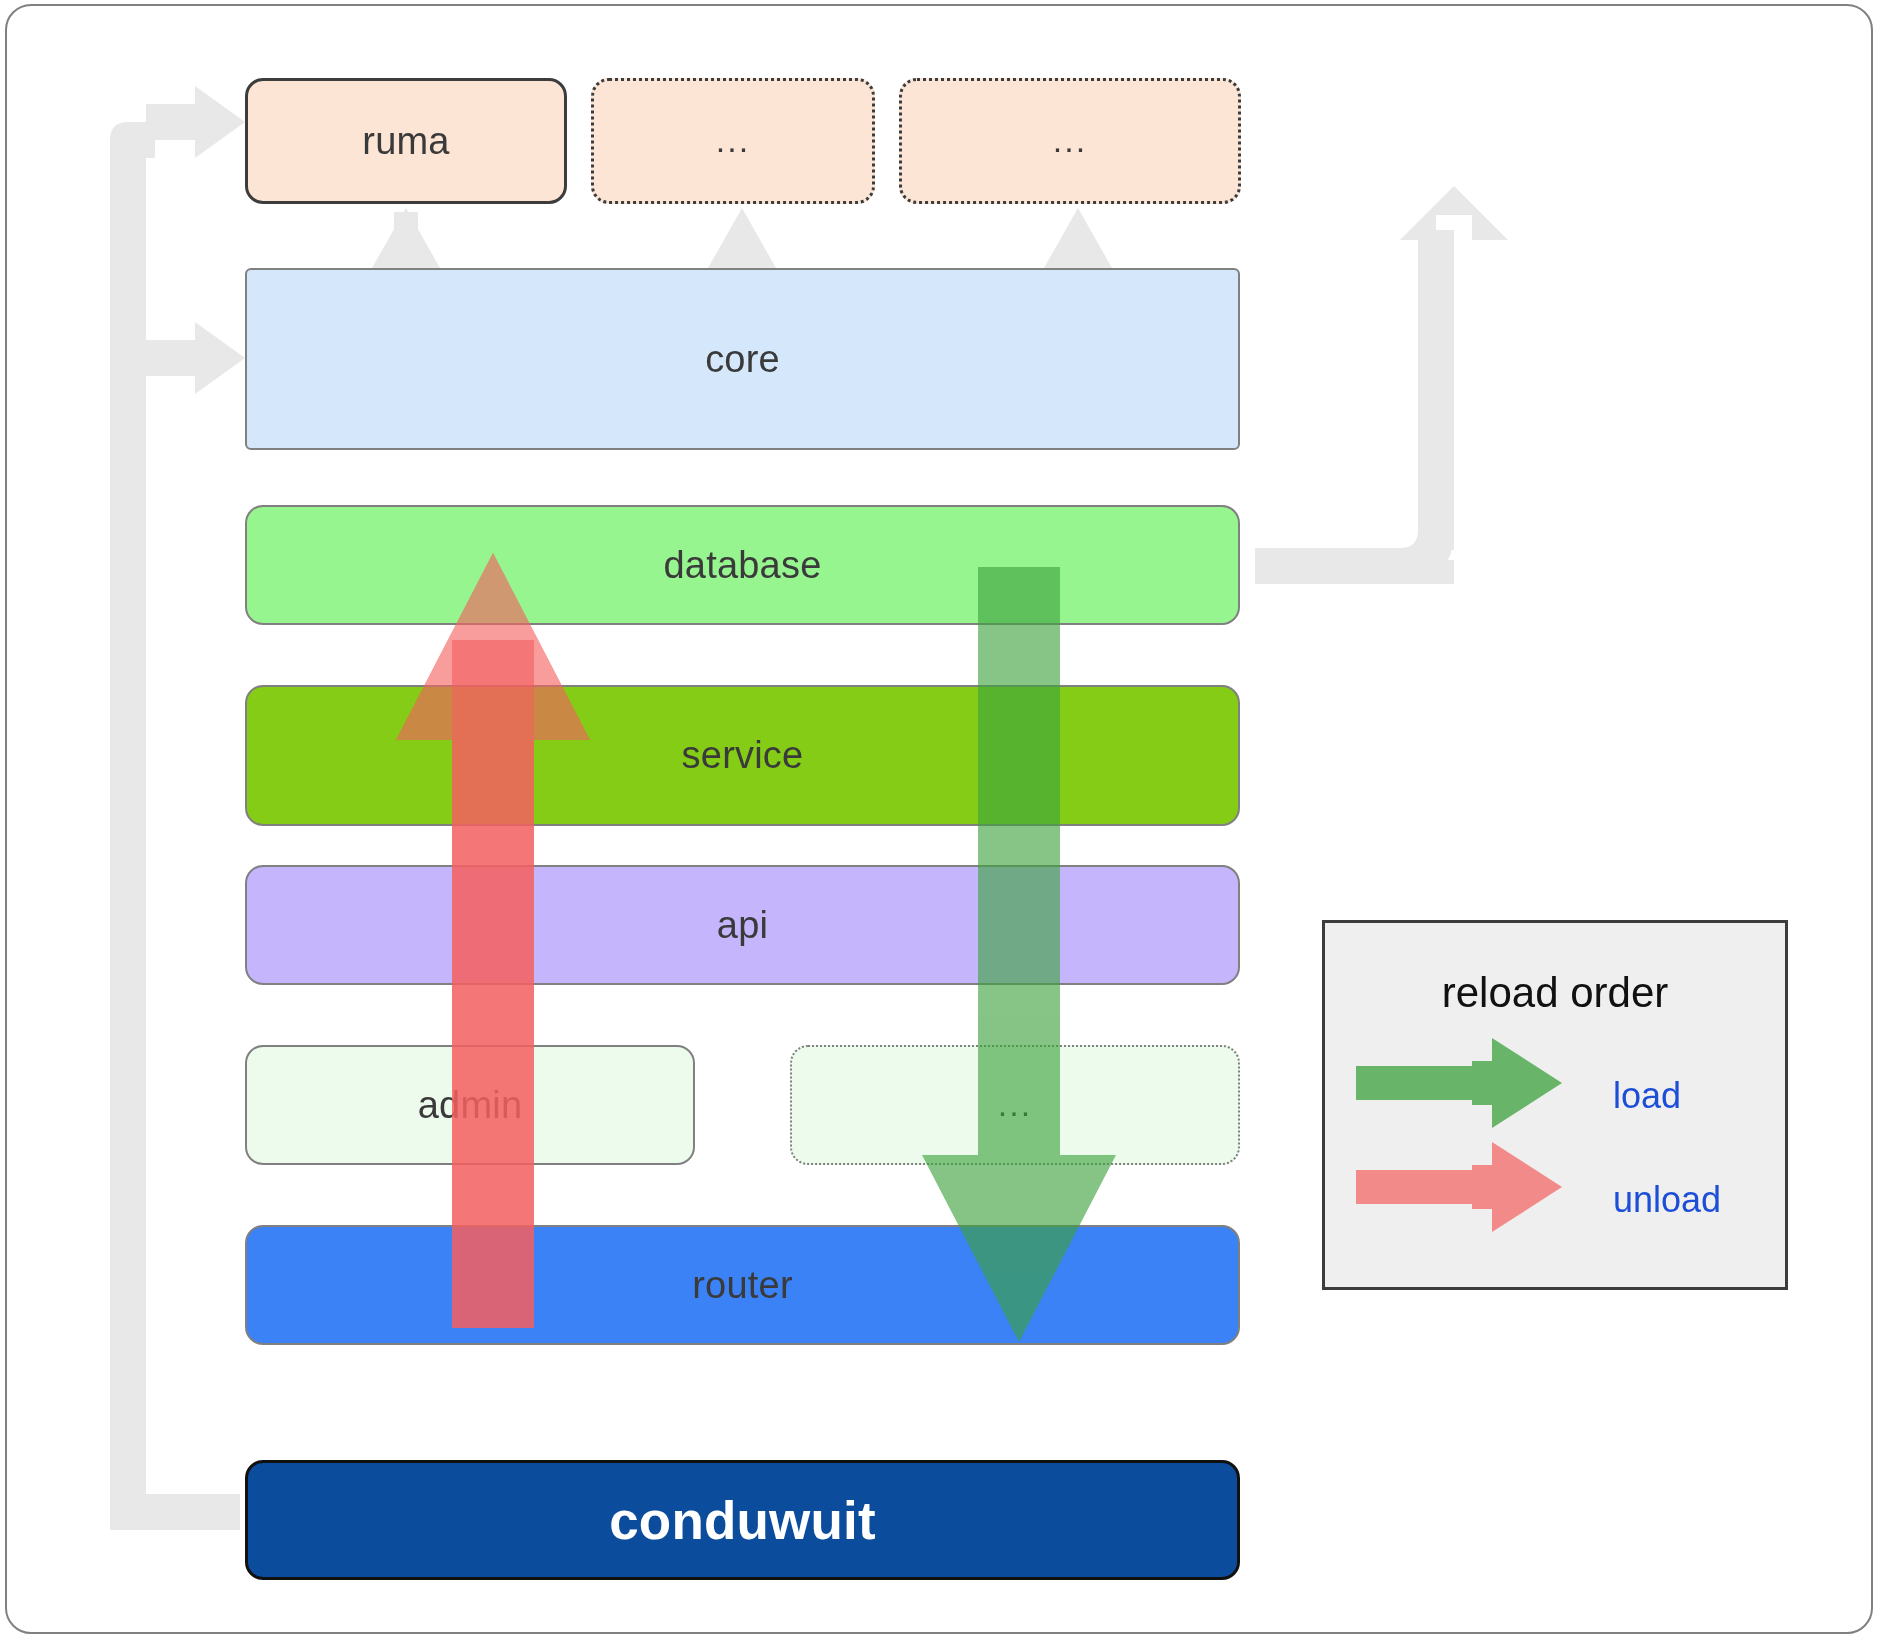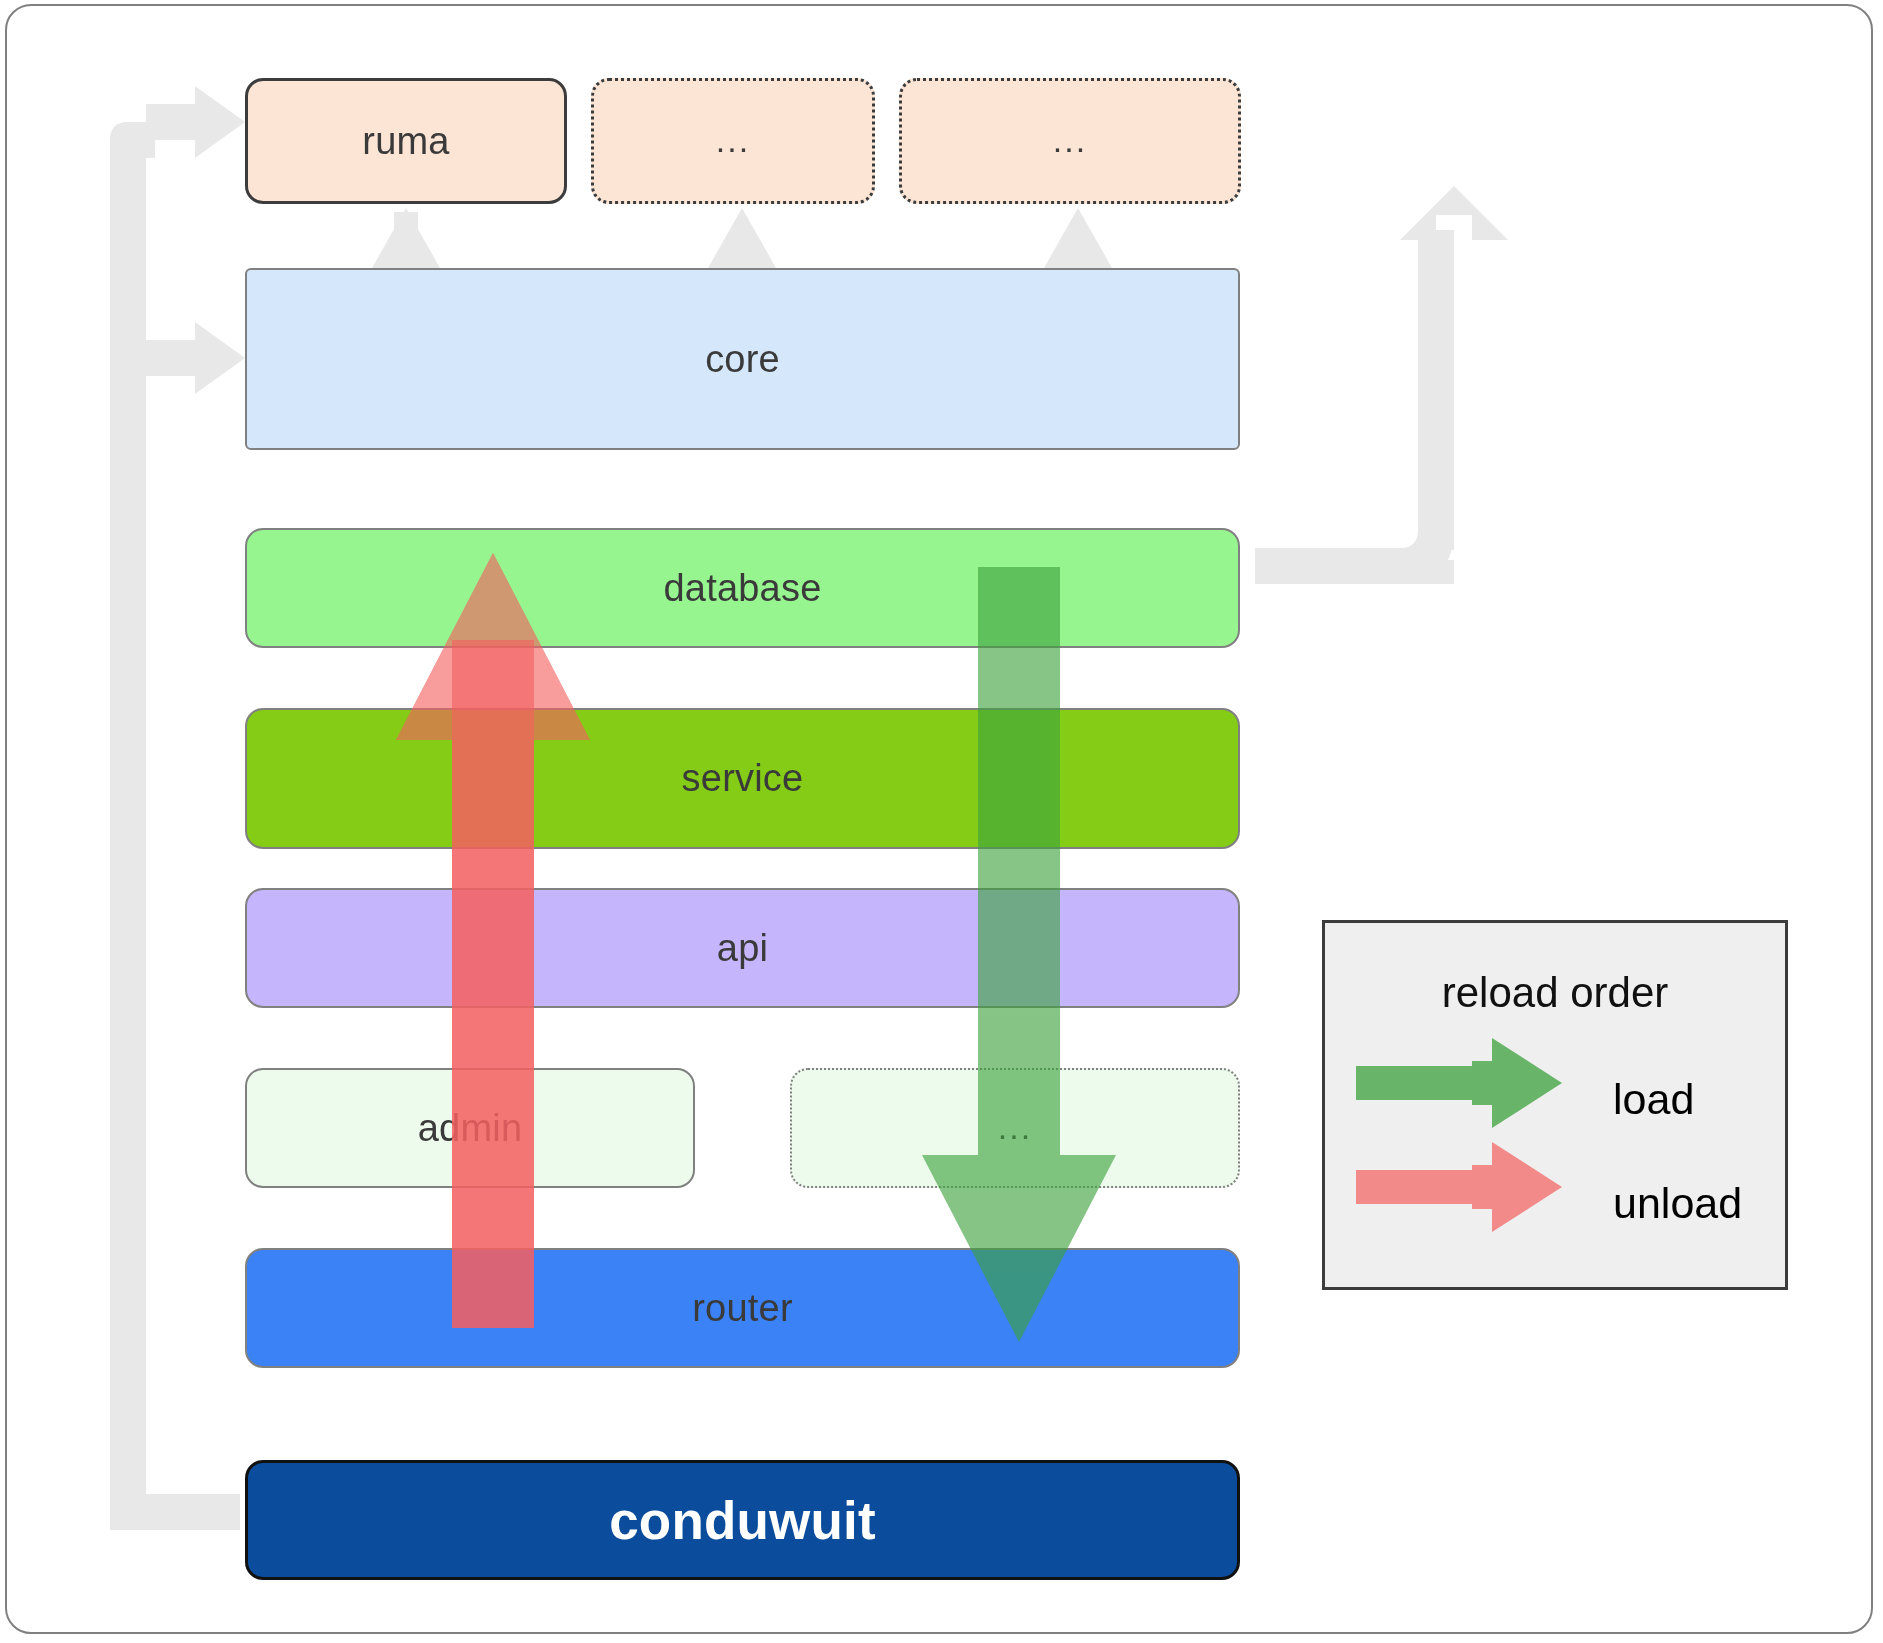--- a/index.html
+++ b/index.html
@@ -46,21 +46,20 @@
     border: 3px dotted #3c3c3c;
   }
   .node.core {
     background: #d5e8fb;
     border: 2px solid #808080;
     border-radius: 6px;
   }
   .node.layer {
     border: 2px solid #808080;
     border-radius: 18px;
-    margin-top: 23px;
   }
   .node.layer.dotted {
     border: 2px dotted #808080;
   }
   .node.app {
     background: #0b4d9c;
     border: 3px solid #111111;
     border-radius: 18px;
     color: #ffffff;
     font-weight: bold;
@@ -102,22 +101,22 @@
   .legend-title {
     position: absolute;
     left: 0; right: 0;
     top: 46px;
     text-align: center;
     font-size: 42px;
     color: #111111;
   }
   .legend-row-label {
     position: absolute;
-    font-size: 43px;
-    color: #000000;
+    font-size: 36px;
+    color: #1d4ed8;
   }
   .legend-label-load { left: 288px; top: 152px; }
   .legend-label-unload { left: 288px; top: 256px; }
 </style>
 </head>
 <body>
 
 <div id="canvas">
 
   <div class="outer-frame"></div>

